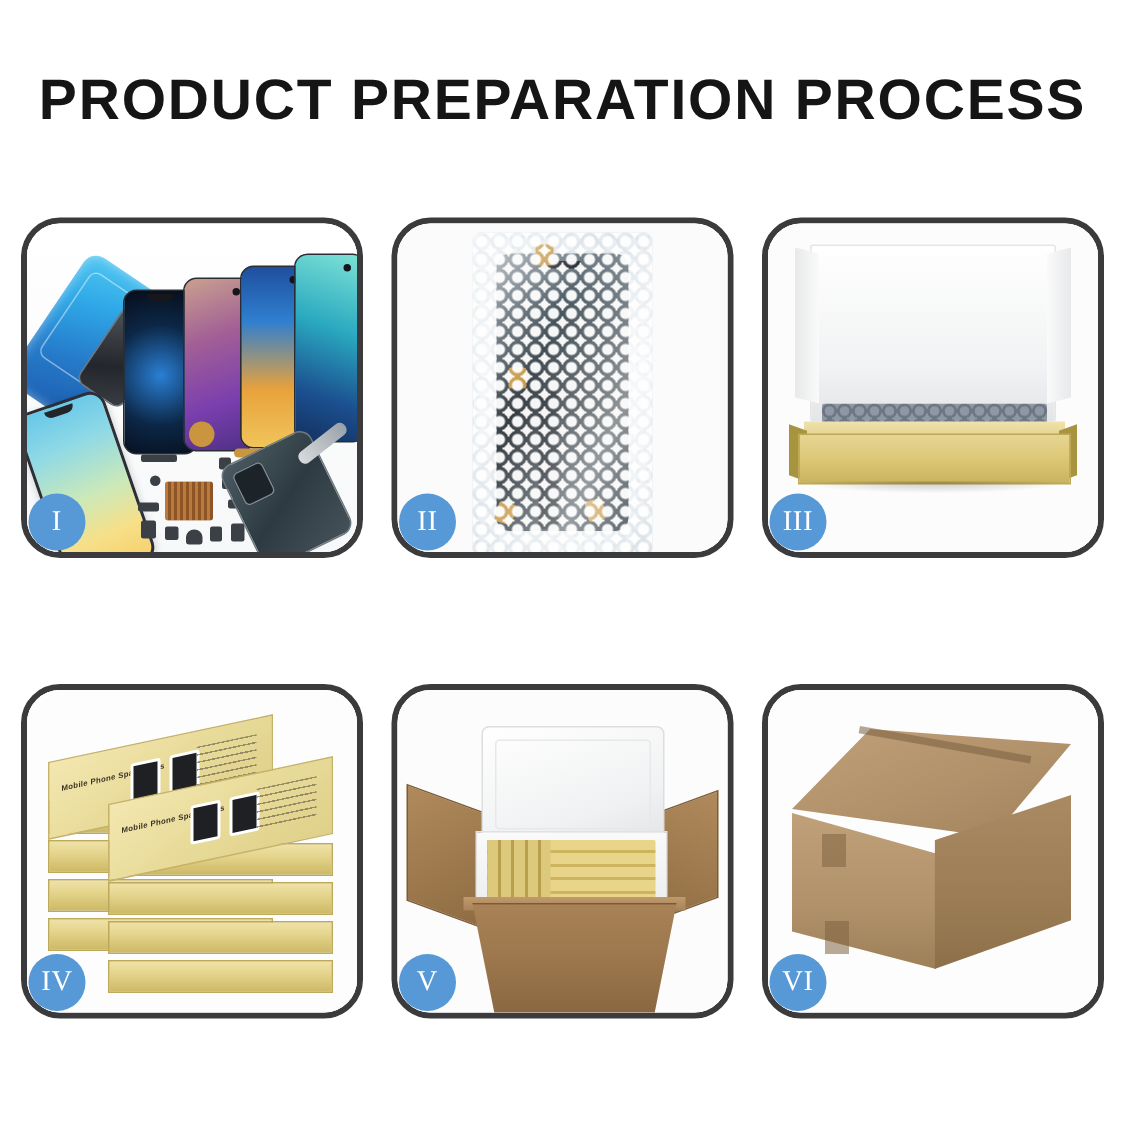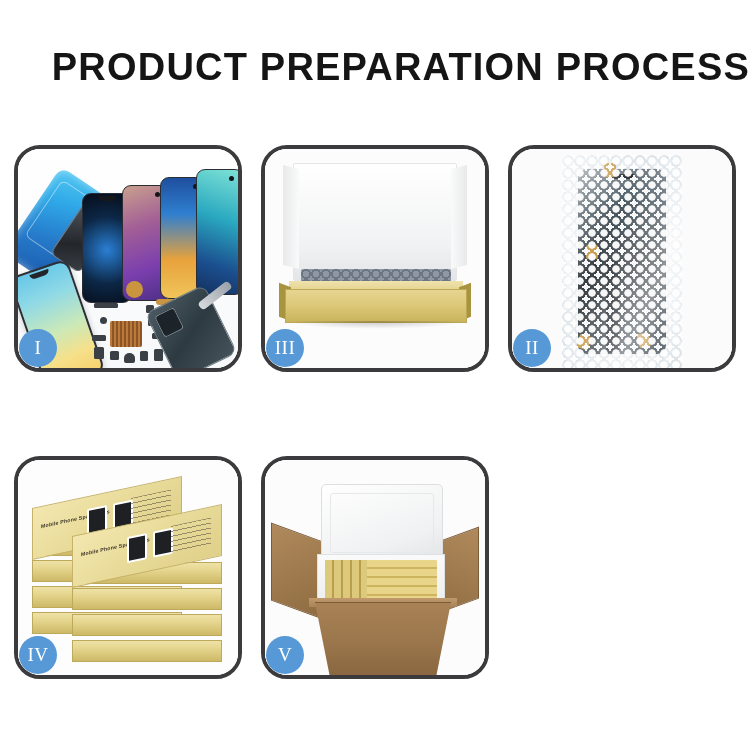--- a/index.html
+++ b/index.html
@@ -10,21 +10,20 @@
     overflow: hidden;
   }
   .page { position: relative; width: 750px; height: 750px; background: #fff; }
 
   
   .header { position: absolute; top: 0; left: 0; width: 750px; text-align: center; }
   .title {
     font-size: 38px; font-weight: 700; letter-spacing: 1.2px;
     color: #151515; line-height: 1; padding-top: 48px;
     font-family: "Liberation Sans", sans-serif;
-    text-align: right;
   }
   .subtitle {
     font-size: 15.2px; font-weight: 400; color: #222;
     padding-top: 15px; letter-spacing: 0.1px;
   }
 
   
   .grid {
     position: absolute; top: 145px; left: 14px;
     width: 722px; height: 534px;
@@ -370,52 +369,52 @@
           <span class="pt circle" style="left:8px;top:28px;width:7px;height:7px;"></span>
         </div>
         <div class="p1-backplate"></div>
         <div class="p1-tool"></div>
       </div>
       <div class="badge">I</div>
     </div>
 
     <div class="panel">
       <div class="panel-inner">
+        <div class="p2-bg"></div>
+        <div class="p2-bag"></div>
+        <div class="p2-screen"></div>
+        <div class="p2-flex"></div>
+        <div class="p2-tape" style="left:92px;top:14px;"></div>
+        <div class="p2-tape" style="left:74px;top:96px;"></div>
+        <div class="p2-tape" style="left:66px;top:186px;transform:rotate(18deg);"></div>
+        <div class="p2-tape" style="left:126px;top:184px;transform:rotate(-14deg);"></div>
+        <div class="p2-bubbles"></div>
+        <div class="p2-sheen"></div>
+      </div>
+      <div class="badge">II</div>
+    </div>
+
+    <div class="panel">
+      <div class="panel-inner">
         <div class="p3-bg"></div>
         <div class="p3-lidback"></div>
         <div class="p3-lidL"></div>
         <div class="p3-lidR"></div>
         <div class="p3-inner"></div>
         <div class="p3-boxtoprim"></div>
         <div class="p3-boxsideL"></div>
         <div class="p3-boxsideR"></div>
         <div class="p3-boxfront"></div>
         <div class="p3-shadow"></div>
       </div>
       <div class="badge">III</div>
     </div>
 
     <div class="panel">
       <div class="panel-inner">
-        <div class="p2-bg"></div>
-        <div class="p2-bag"></div>
-        <div class="p2-screen"></div>
-        <div class="p2-flex"></div>
-        <div class="p2-tape" style="left:92px;top:14px;"></div>
-        <div class="p2-tape" style="left:74px;top:96px;"></div>
-        <div class="p2-tape" style="left:66px;top:186px;transform:rotate(18deg);"></div>
-        <div class="p2-tape" style="left:126px;top:184px;transform:rotate(-14deg);"></div>
-        <div class="p2-bubbles"></div>
-        <div class="p2-sheen"></div>
-      </div>
-      <div class="badge">II</div>
-    </div>
-
-    <div class="panel">
-      <div class="panel-inner">
         <div class="p4-bg"></div>
         <div class="stackwrap">
 
           <div class="sbox back" style="top:56px;"></div>
           <div class="sbox back" style="top:82px;"></div>
           <div class="sbox back" style="top:108px;"></div>
           <div class="sbox back" style="top:134px;"></div>
 
           <div class="sbox front" style="top:84px;"></div>
           <div class="sbox front" style="top:110px;"></div>
@@ -448,15 +447,27 @@
         <div class="p5-foamlid"></div>
         <div class="p5-foambox"></div>
         <div class="p5-goods"></div>
         <div class="p5-goods2"></div>
         <div class="p5-rim"></div>
         <div class="p5-cartonfront"></div>
       </div>
       <div class="badge">V</div>
     </div>
 
+    <div class="panel">
+      <div class="panel-inner">
+        <div class="p6-bg"></div>
+        <div class="p6-top"></div>
+        <div class="p6-seam"></div>
+        <div class="p6-left"></div>
+        <div class="p6-right"></div>
+        <div class="p6-tape1"></div>
+        <div class="p6-tape2"></div>
+      </div>
+      <div class="badge">VI</div>
+    </div>
 
   </div>
 </div>
 
 </body></html>

